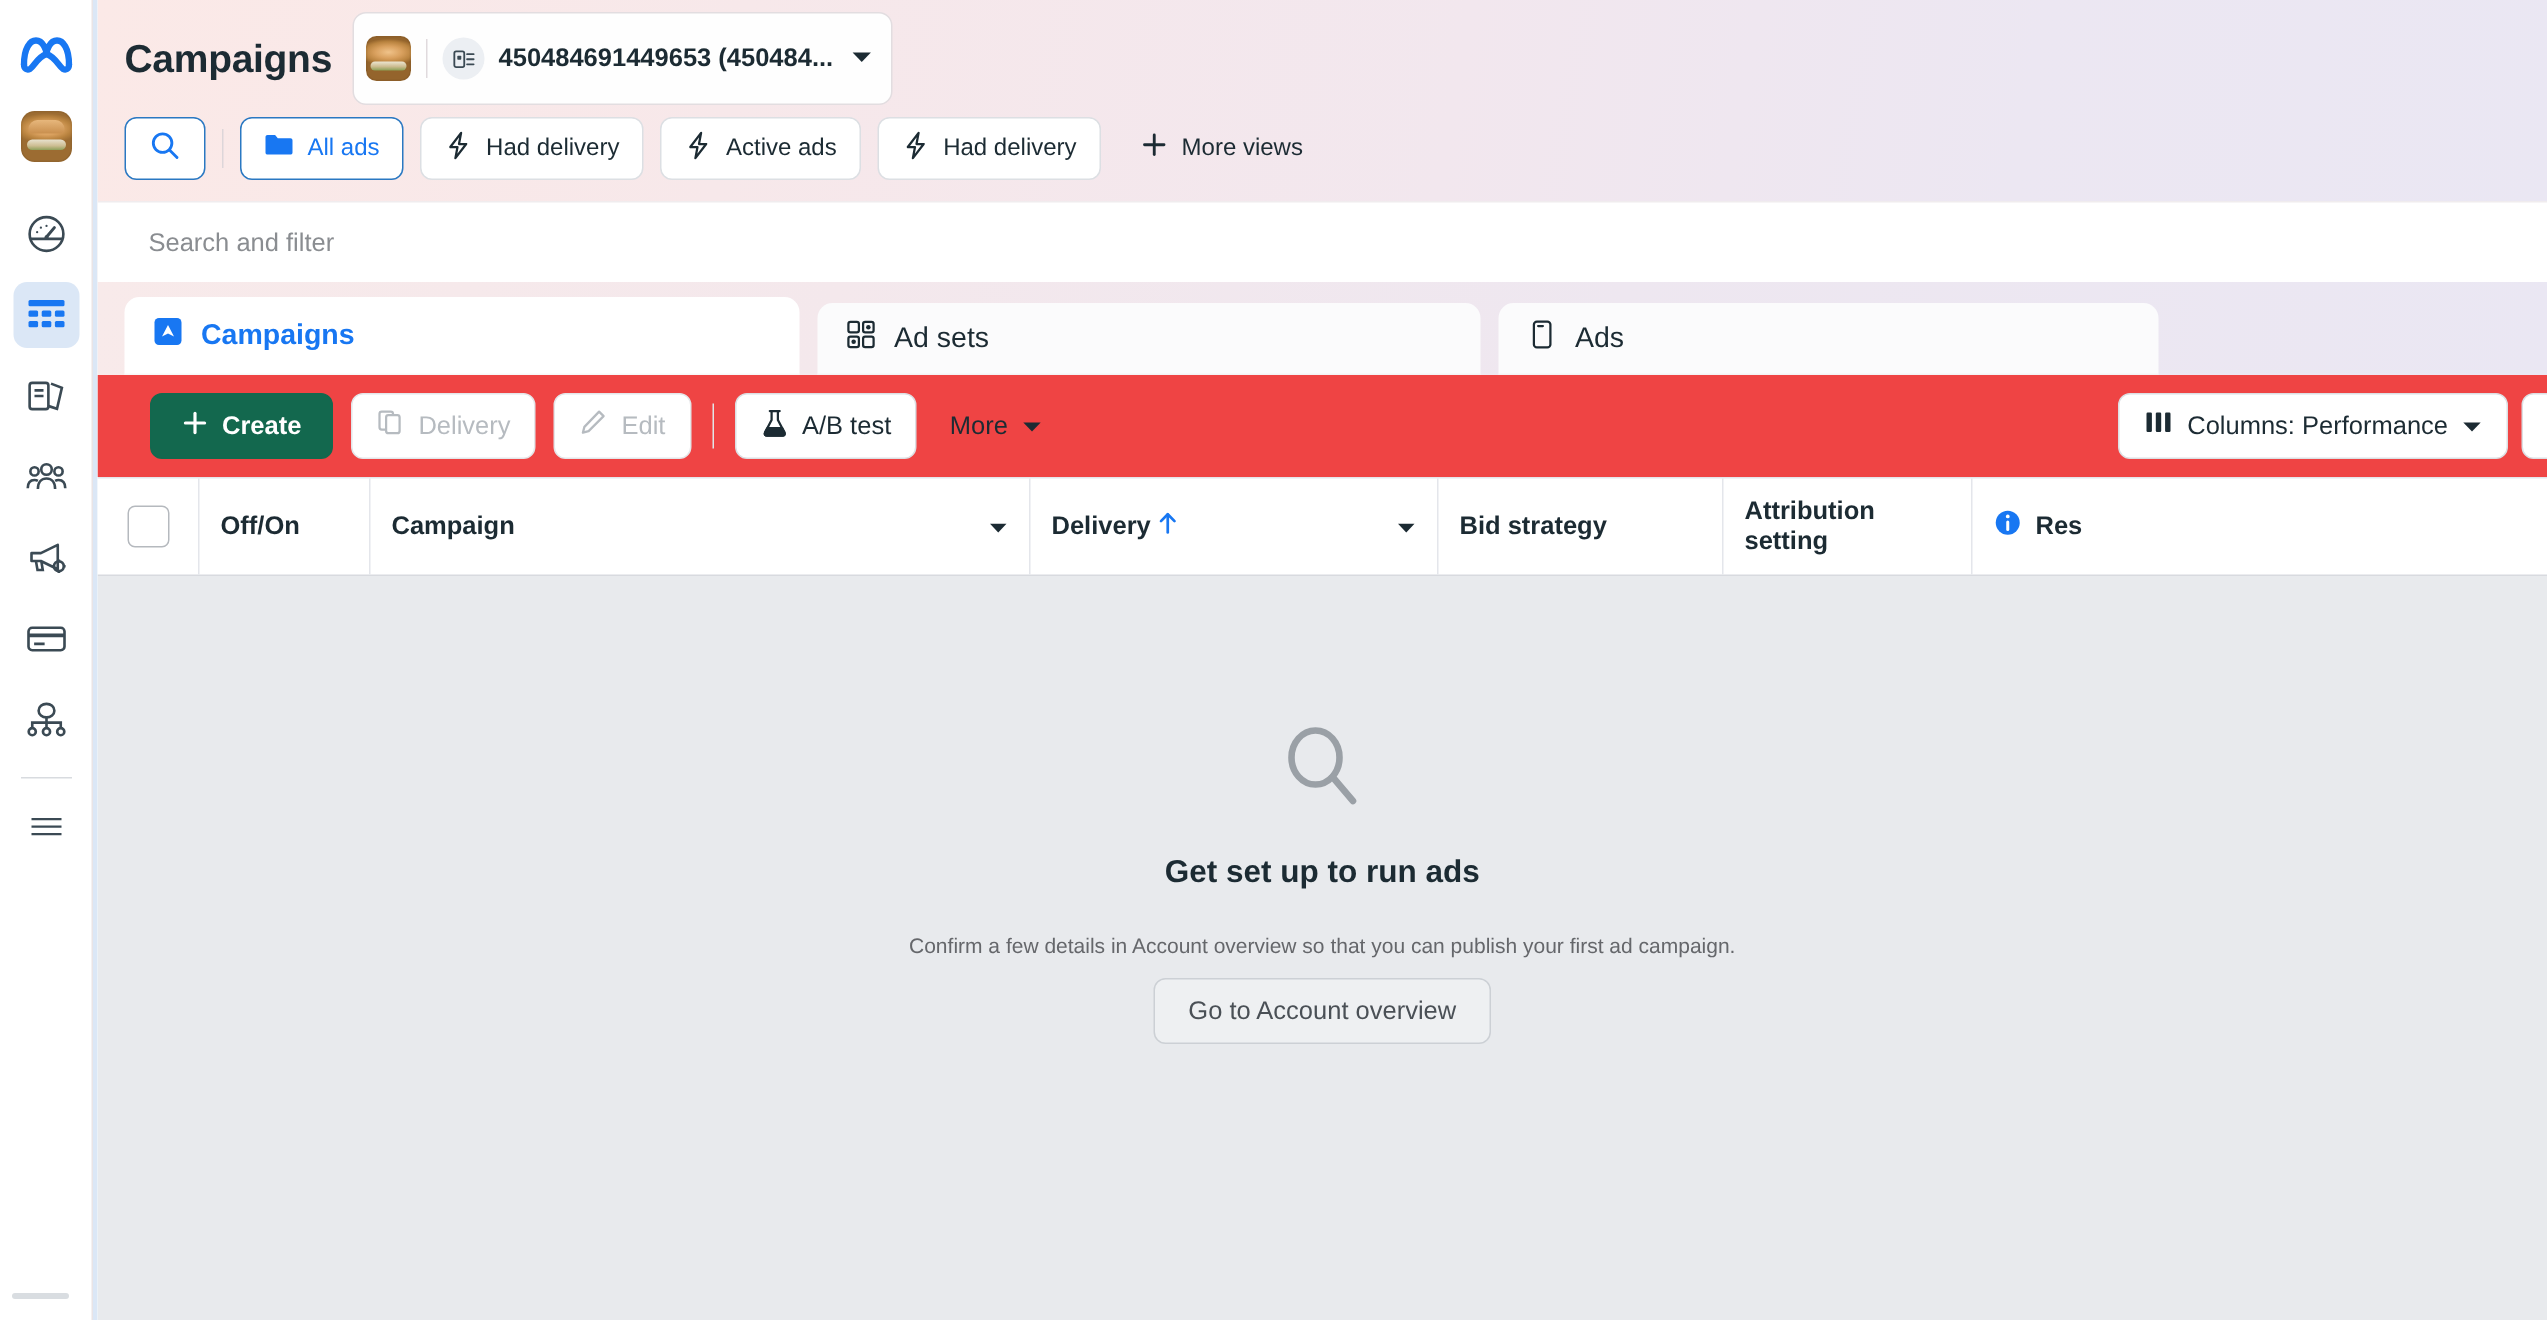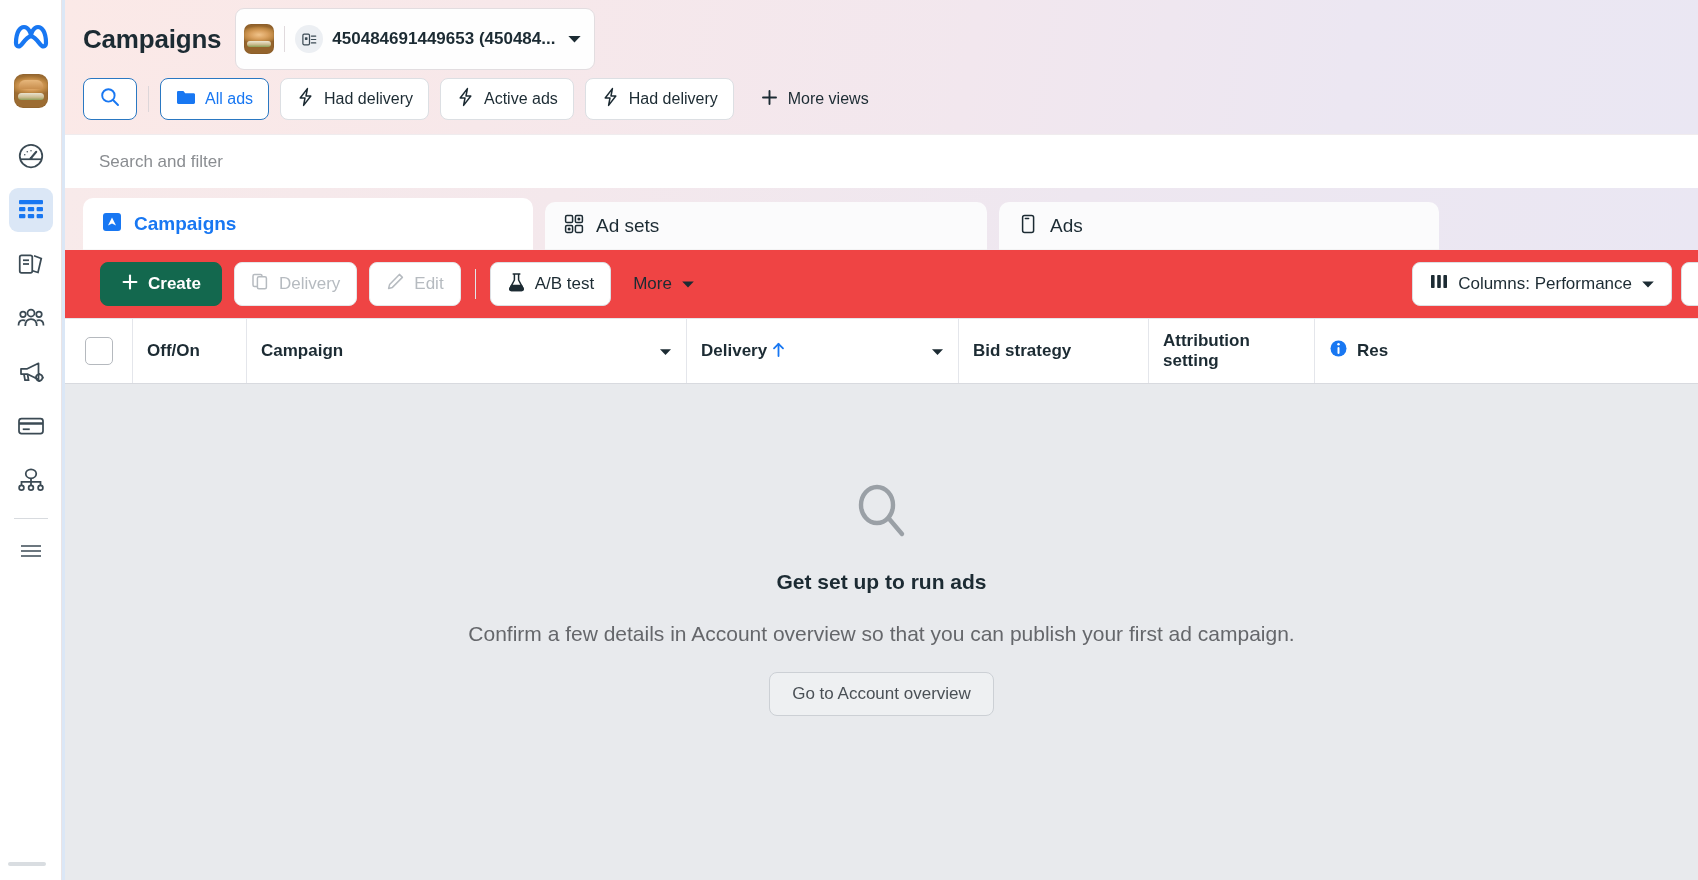--- a/index.html
+++ b/index.html
@@ -168,21 +168,21 @@
   .infoico { flex:0 0 auto; }
 
   
   .tablebody {
     flex:1 1 auto; background:#e8eaed; position:relative;
     display:flex; align-items:flex-start; justify-content:center;
   }
   .empty { width:100%; text-align:center; padding-top:96px; }
   .empty-ico { margin:0 auto 26px; width:64px; height:64px; }
   .empty-title { font-size:21px; font-weight:700; color:#1c2b33; margin-bottom:28px; }
-  .empty-sub { font-size:21px; color:#65676b; margin-bottom:26px; }
+  .empty-sub { font-size:14px; color:#65676b; margin-bottom:14px; }
   .empty-btn {
     display:inline-flex; align-items:center; justify-content:center;
     height:44px; padding:0 22px; border-radius:8px;
     border:1px solid #ccd0d5; background:#eef0f2;
     font-size:17px; color:#4a5056; cursor:pointer;
   }
 </style>
 </head>
 <body>
 

